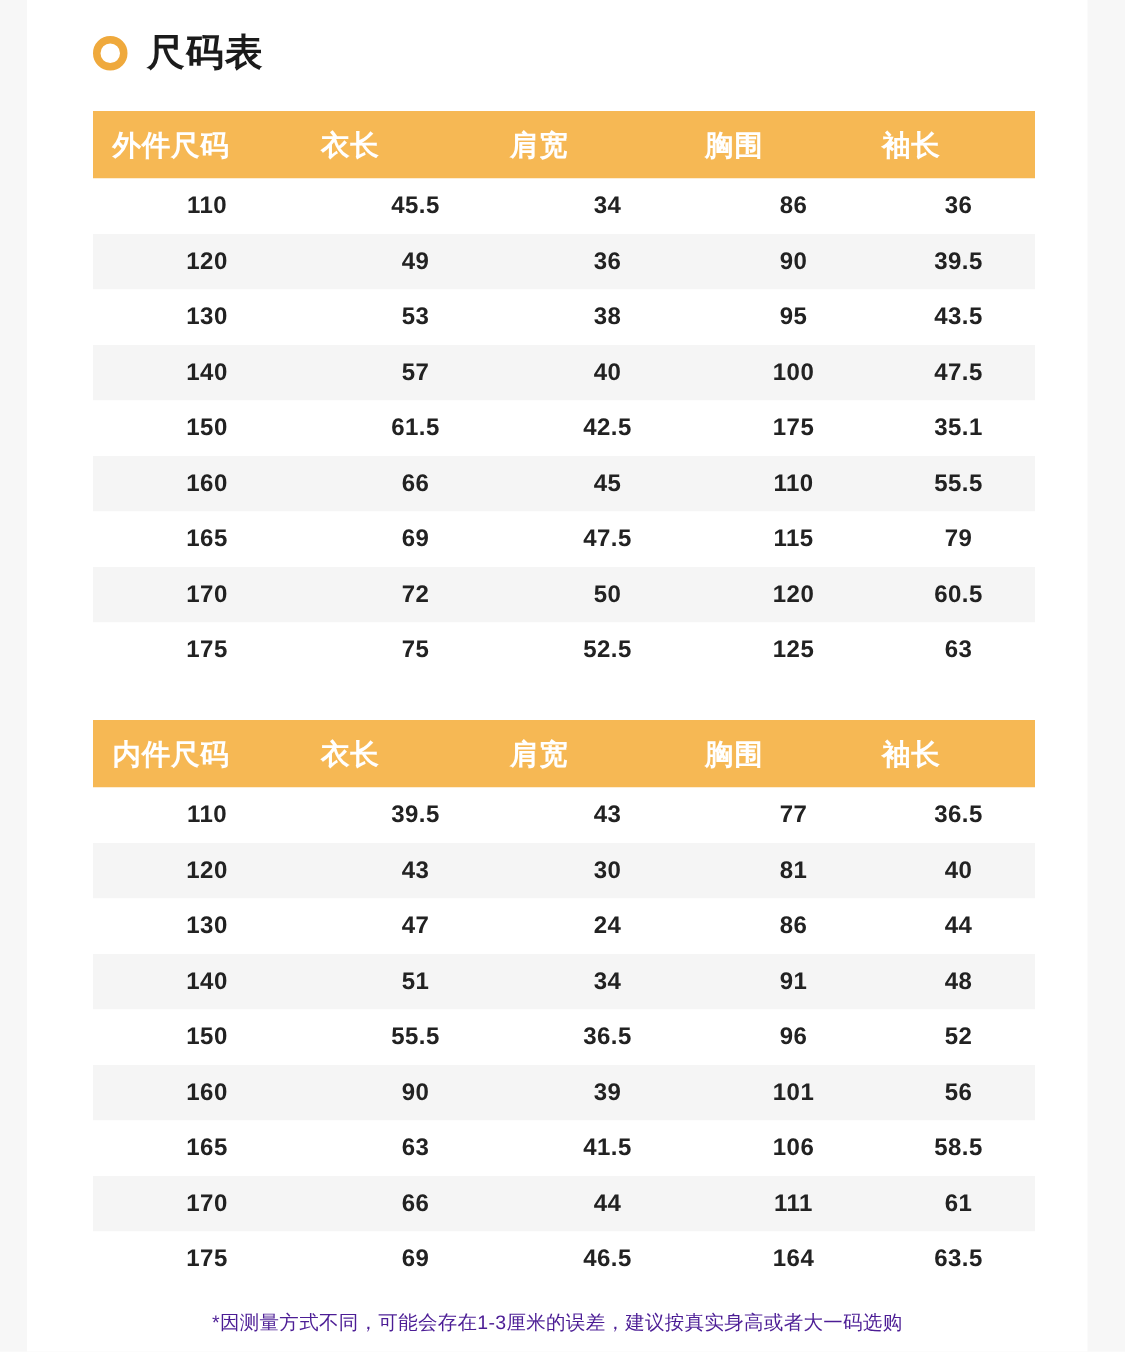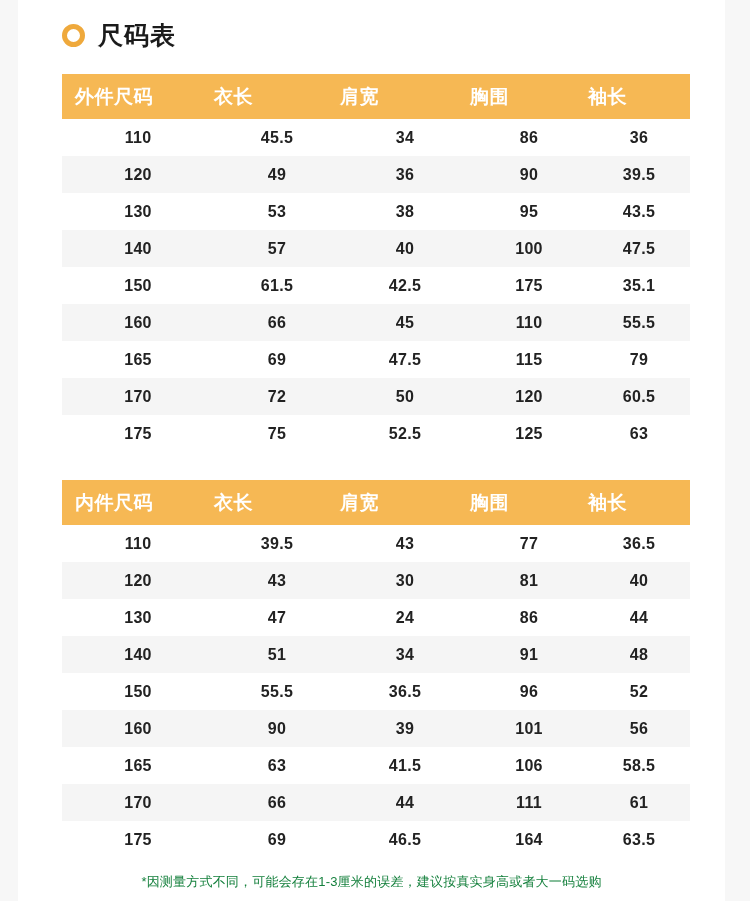--- a/index.html
+++ b/index.html
@@ -101,21 +101,21 @@
     background: #f5f5f5;
   }
   
   .footnote {
     position: absolute;
     left: 0;
     top: 873px;
     width: 707px;
     text-align: center;
     font-size: 13px;
-    color: #15803d;
+    color: #4c1d95;
     letter-spacing: 0.2px;
   }
 </style>
 </head>
 <body>
 
 <div class="page">
   <div class="canvas">
 
     <div class="title-row">

